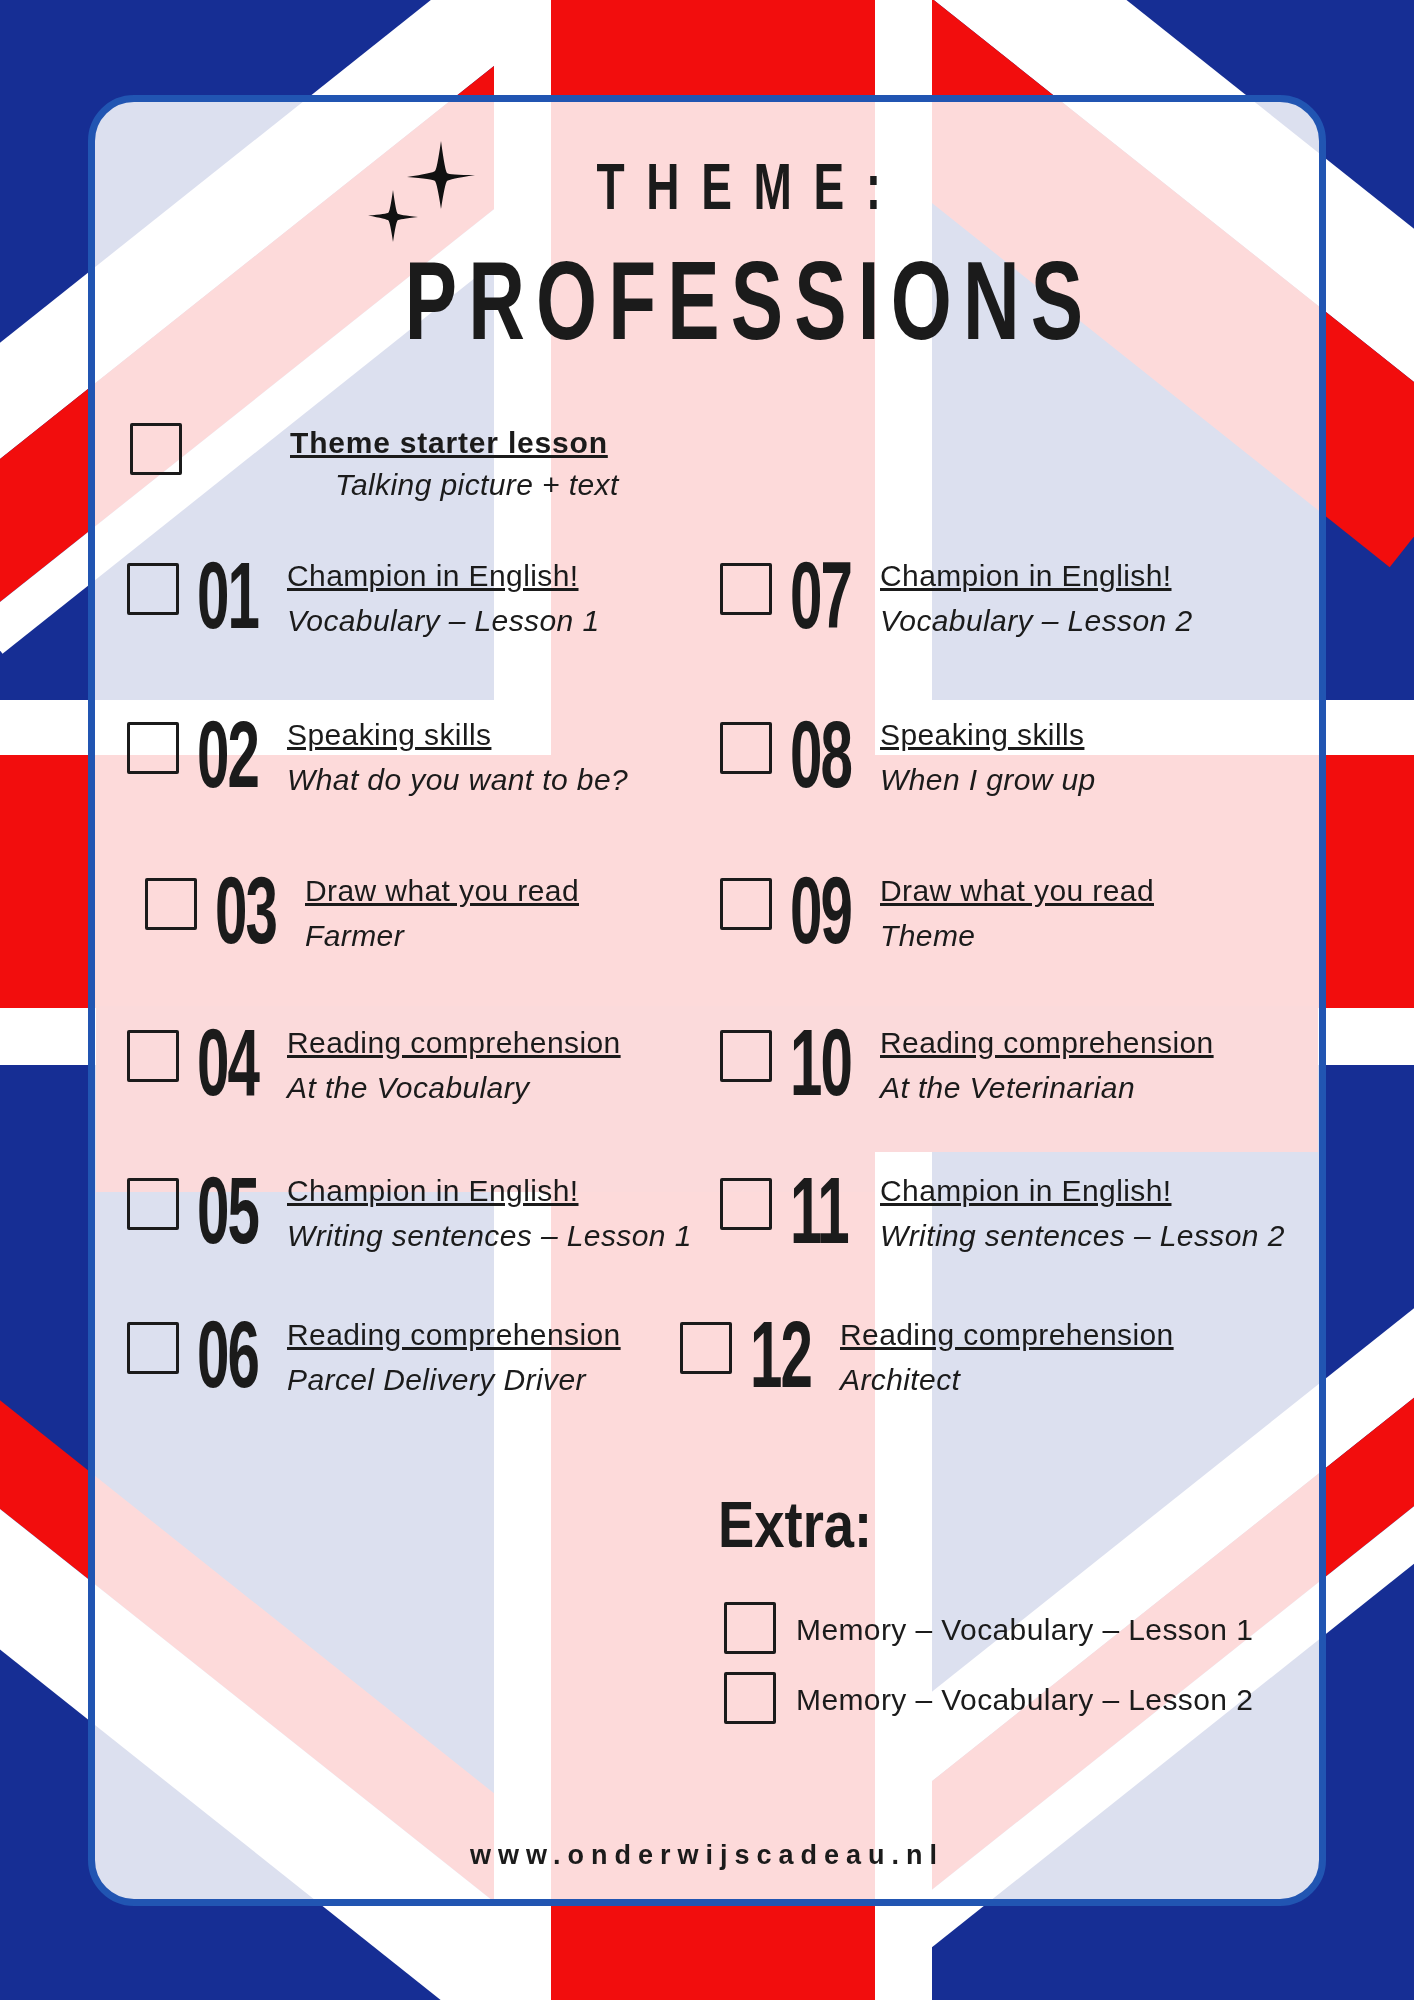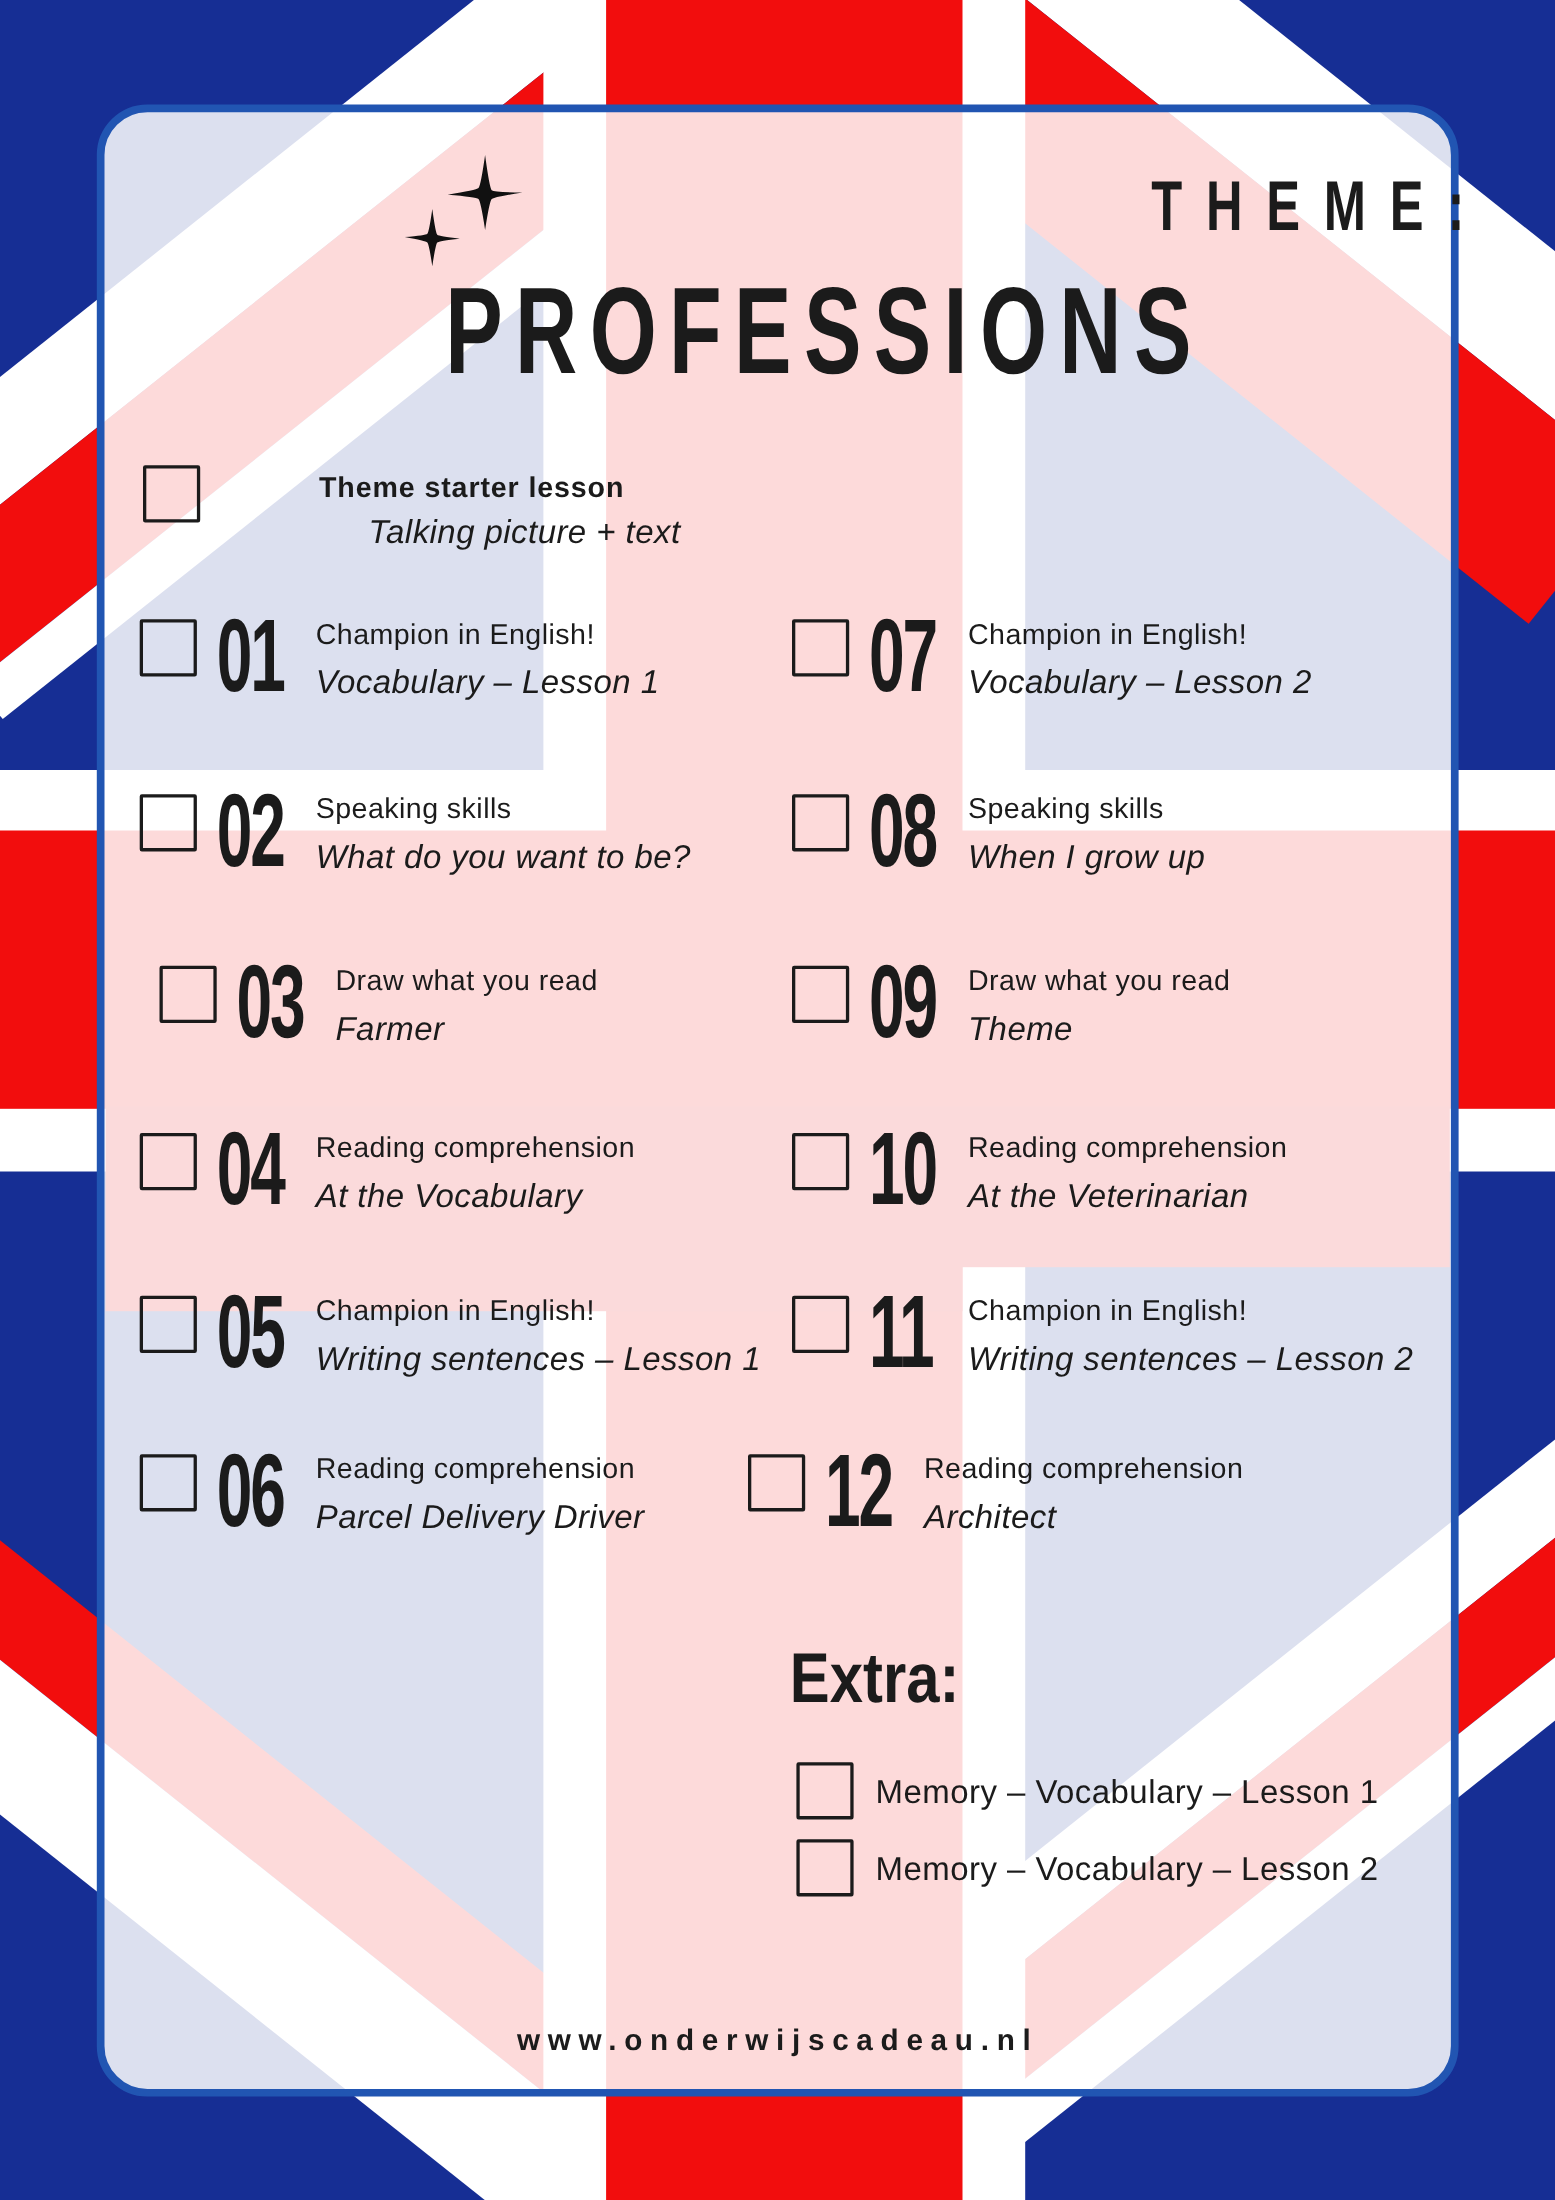--- a/index.html
+++ b/index.html
@@ -34,21 +34,21 @@
     background:rgba(255,255,255,0.85);
     border:7px solid var(--card-border);
     border-radius:46px;box-sizing:border-box;
   }
   .wash-patch{position:absolute;z-index:2;background:#fbdadb;}
   .patch-a{left:96px;top:1006px;width:1222px;height:146px;}
   .patch-b{left:96px;top:1150px;width:779px;height:42px;}
   
   .content{position:absolute;inset:0;z-index:3;}
   .title-wrap{position:absolute;left:88px;width:1324px;text-align:center;}
-  .eyebrow{top:150px;text-align:right;}
+  .eyebrow{top:150px;}
   .eyebrow .tx{
     display:inline-block;font-size:64px;font-weight:600;letter-spacing:30px;
     transform:scaleX(0.72);transform-origin:50% 50%;white-space:nowrap;
   }
   .main-title{top:236px;}
   .main-title .tx{
     display:inline-block;font-size:112px;font-weight:bold;letter-spacing:16px;
     transform:scaleX(0.70);transform-origin:50% 50%;white-space:nowrap;
   }
   .sparkle{position:absolute;left:365px;top:138px;width:115px;height:105px;}
@@ -57,21 +57,21 @@
     border:3px solid var(--ink);border-radius:2px;background:transparent;
   }
   .item{position:absolute;width:480px;height:130px;}
   .item .cb{left:0;top:0;}
   .item .num{
     position:absolute;left:70px;top:-14px;font-size:94px;line-height:94px;
     font-weight:bold;letter-spacing:-3px;transform:scaleX(0.62);
     transform-origin:0 0;white-space:nowrap;
   }
   .item .txt{position:absolute;left:160px;top:-4px;width:420px;}
-  .t1{font-size:26px;line-height:34px;letter-spacing:0.4px;white-space:nowrap;}
+  .t1{font-size:30px;line-height:34px;letter-spacing:0.4px;white-space:nowrap;text-decoration:underline;}
   .t2{position:absolute;left:0;top:45px;font-size:30px;line-height:34px;font-style:italic;letter-spacing:0.4px;white-space:nowrap;}
   .starter{position:absolute;left:130px;top:423px;width:560px;height:90px;}
   .starter .cb{left:0;top:0;}
   .starter .txt{position:absolute;left:160px;top:3px;}
   .starter .t1{font-weight:bold;letter-spacing:0.8px;}
   .starter .t2{top:42px;margin-left:45px;}
   .extra-heading{
     position:absolute;left:718px;top:1488px;font-size:64px;font-weight:bold;
     transform:scaleX(0.85);transform-origin:0 0;white-space:nowrap;
   }

